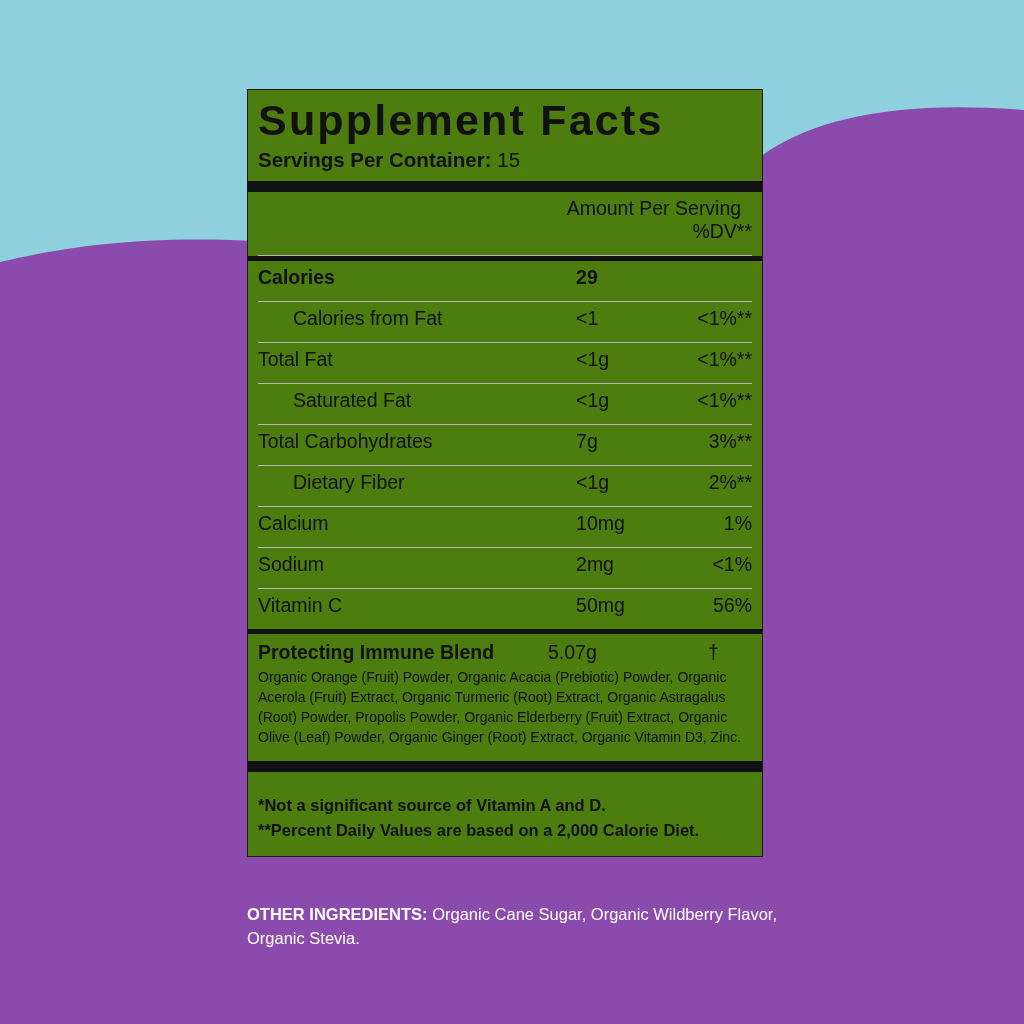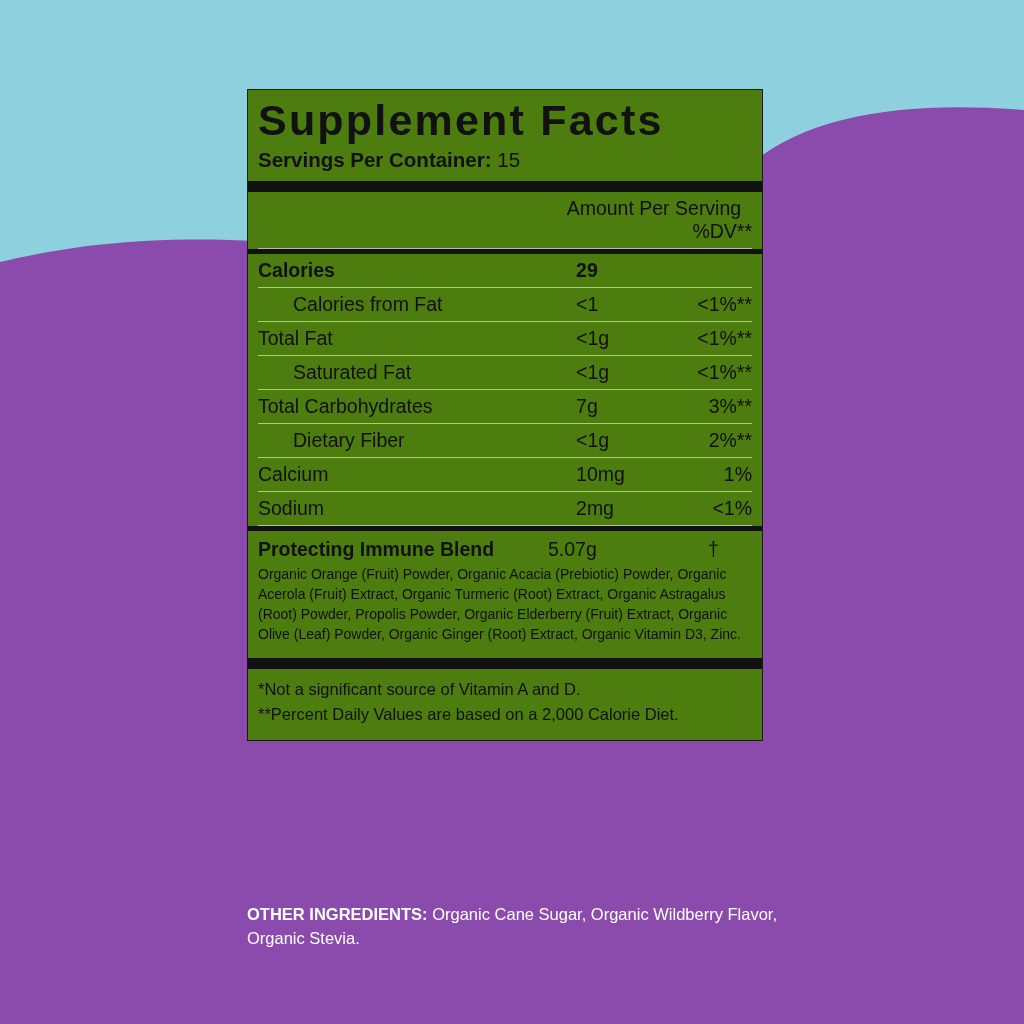--- a/index.html
+++ b/index.html
@@ -67,21 +67,21 @@
   }
 
   
   table.facts {
     width: 100%;
     border-collapse: collapse;
     font-size: 19.5px;
     color: #111;
   }
   table.facts td {
-    padding: 5px 0 5px 0;
+    padding: 5px 0 12px 0;
     vertical-align: baseline;
     border-bottom: 1px solid #b9b9b9;
   }
   table.facts tr.no-rule td { border-bottom: none; }
   td.c-name { width: 290px; white-space: nowrap; }
   td.c-amt  { width: 125px; white-space: nowrap; }
   td.c-dv   { text-align: right; white-space: nowrap; padding-right: 2px; }
   .bold { font-weight: bold; }
   .indent { padding-left: 35px !important; }
 
@@ -123,21 +123,22 @@
     color: #111;
     margin-top: 4px;
     padding-right: 6px;
   }
 
   
   .footnotes {
     font-size: 16.5px;
     line-height: 1.55;
     color: #111;
-    padding: 8px 0 12px 0;
+    padding: 21px 0 12px 0;
+    font-weight: bold;
   }
 
   
   .other {
     position: absolute;
     left: 247px;
     top: 903px;
     width: 530px;
     font-size: 16.5px;
     line-height: 1.45;
@@ -221,20 +222,25 @@
           <tr>
             <td class="c-name">Calcium</td>
             <td class="c-amt">10mg</td>
             <td class="c-dv">1%</td>
           </tr>
           <tr>
             <td class="c-name">Sodium</td>
             <td class="c-amt">2mg</td>
             <td class="c-dv">&lt;1%</td>
           </tr>
+          <tr class="no-rule">
+            <td class="c-name">Vitamin C</td>
+            <td class="c-amt">50mg</td>
+            <td class="c-dv">56%</td>
+          </tr>
         </tbody>
     </table>
   </div>
 
   <div class="rule-med"></div>
 
   <div class="panel-inner">
     <div class="blend">
       <div class="blend-head">
         <span class="blend-name">Protecting Immune Blend</span>

